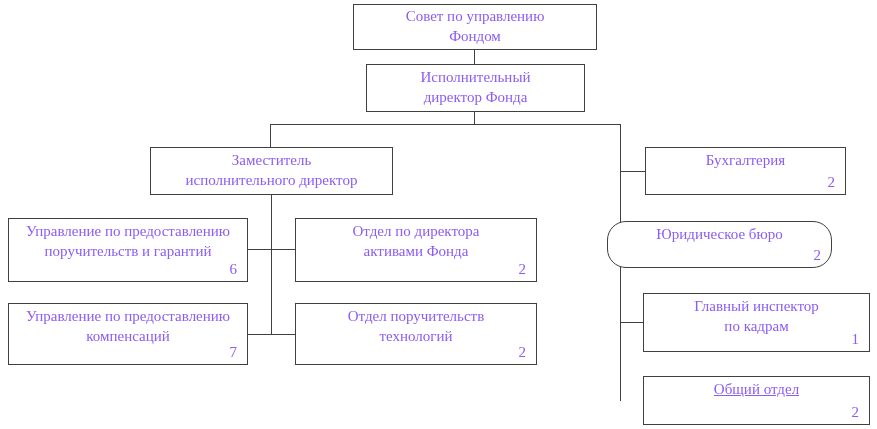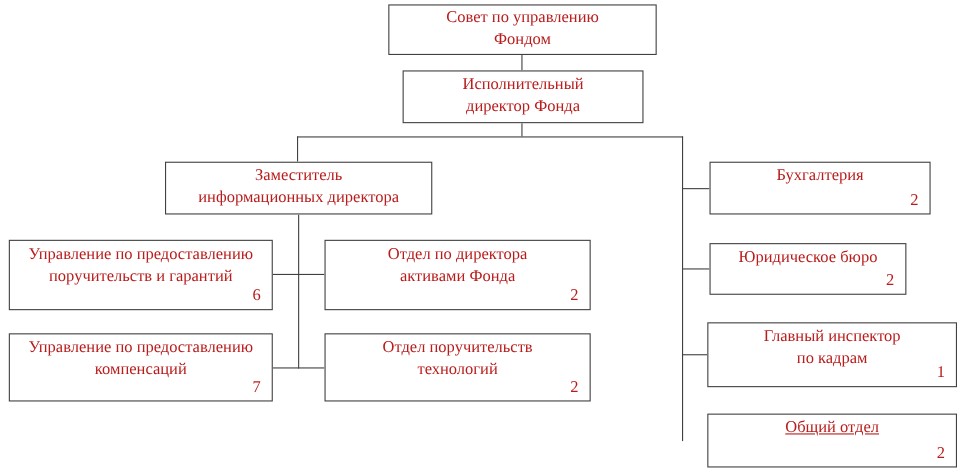--- a/index.html
+++ b/index.html
@@ -6,21 +6,21 @@
     margin: 0;
     padding: 0;
     background: #ffffff;
   }
   #stage {
     position: relative;
     width: 877px;
     height: 429px;
     background: #ffffff;
     font-family: "Liberation Serif", "DejaVu Serif", serif;
-    color: #b91c1c;
+    color: #8b5cf6;
     overflow: hidden;
   }
   .node {
     position: absolute;
     box-sizing: border-box;
     border: 1px solid #404040;
     background: #ffffff;
     text-align: center;
     font-size: 15px;
     line-height: 1.32;
@@ -73,21 +73,21 @@
 Фондом</div>
   </div>
 
   <div class="node centered" style="left:366px; top:64px; width:219px; height:48px;">
     <div class="node-label">Исполнительный
 директор Фонда</div>
   </div>
 
   <div class="node centered" style="left:150px; top:147px; width:243px; height:48px;">
     <div class="node-label">Заместитель
-информационных директора</div>
+исполнительного директор</div>
   </div>
 
   <div class="node" style="left:8px; top:218px; width:240px; height:64px;">
     <div class="node-label">Управление по предоставлению
 поручительств и гарантий</div>
     <div class="node-count">6</div>
   </div>
 
   <div class="node" style="left:8px; top:303px; width:240px; height:62px;">
     <div class="node-label">Управление по предоставлению
@@ -105,21 +105,21 @@
     <div class="node-label">Отдел поручительств
 технологий</div>
     <div class="node-count">2</div>
   </div>
 
   <div class="node" style="left:645px; top:147px; width:201px; height:48px;">
     <div class="node-label">Бухгалтерия</div>
     <div class="node-count">2</div>
   </div>
 
-  <div class="node" style="left:645px; top:221px; width:179px; height:47px;">
+  <div class="node" style="left:607px; top:221px; width:225px; height:47px;border-radius:19px;">
     <div class="node-label">Юридическое бюро</div>
     <div class="node-count">2</div>
   </div>
 
   <div class="node" style="left:643px; top:293px; width:227px; height:59px;">
     <div class="node-label">Главный инспектор
 по кадрам</div>
     <div class="node-count">1</div>
   </div>
 

